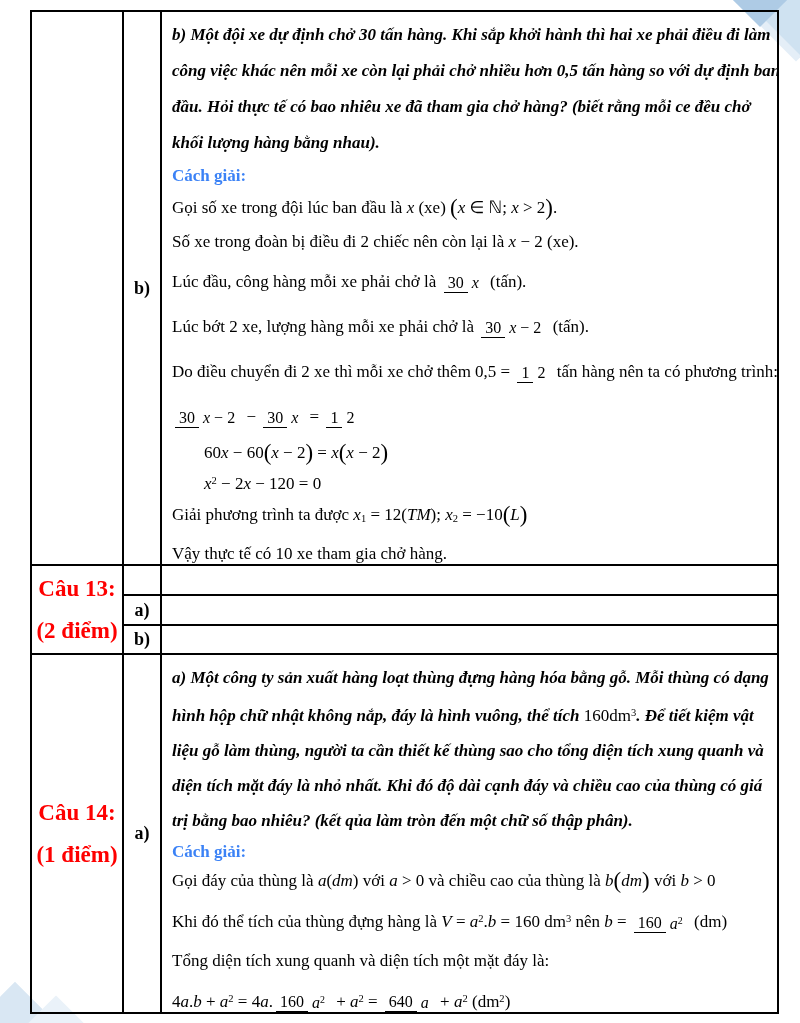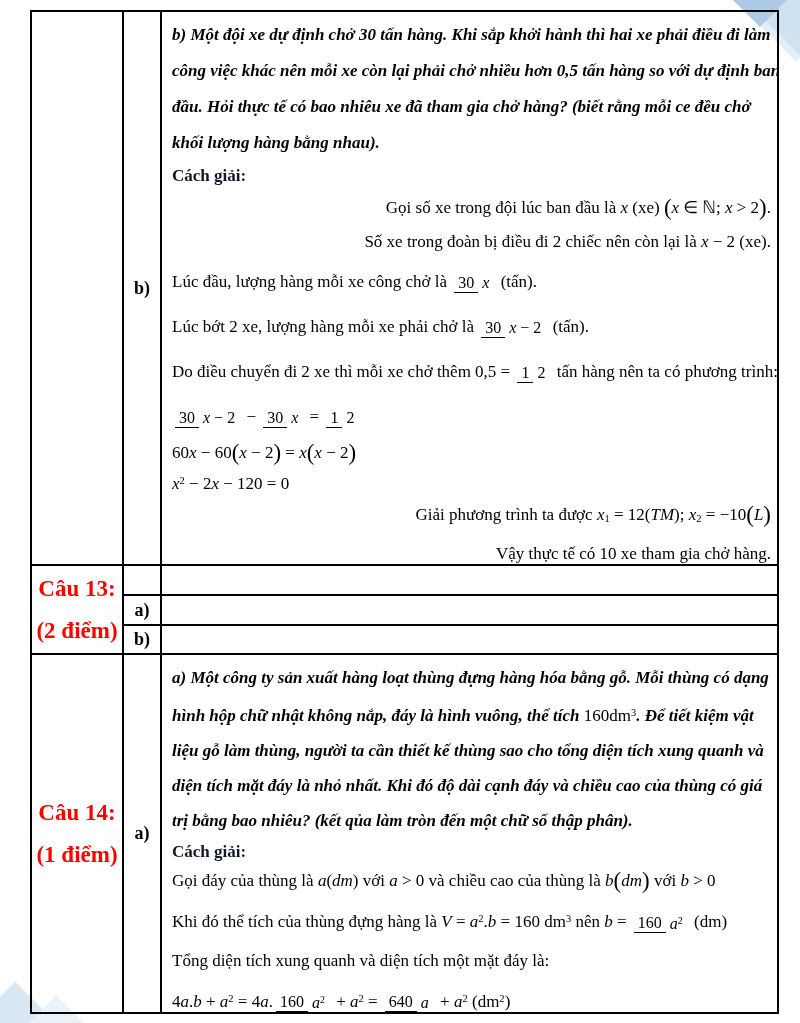--- a/index.html
+++ b/index.html
@@ -26,35 +26,35 @@
   .cellbox{overflow:hidden;padding:5px 6px 0 10px;}
   .cb-r1{height:547px;}
   .cb-r14{height:352px;}
 
   .q-label{color:#fe0000;font-weight:bold;font-size:23px;line-height:42px;}
 
   
   .line{font-size:17px;white-space:nowrap;}
   .pt-t{font-style:normal;font-weight:normal;}
   .pt-b{font-weight:bold;font-style:italic;}
-  .pt-r{color:#0f172a;font-weight:bold;}
+  .pt-r{color:#3b82f6;font-weight:bold;}
   .pt-i{font-style:italic;}
   .pt-p{font-size:1.35em;line-height:1;vertical-align:-0.07em;}
   .sup{font-size:0.62em;vertical-align:0.5em;}
   .subs{font-size:0.62em;vertical-align:-0.22em;}
 
   .frac{display:inline-flex;flex-direction:row;align-items:center;vertical-align:middle;margin:0 3px;font-size:16px;line-height:1.12;}
   .frac .num{display:block;padding:0 4px;border-bottom:1.4px solid #000;}
   .frac .den{display:block;padding:0 4px;}
 
   .c12 .l-q{line-height:36px;}
   .c12 .l-h{line-height:30px;}
-  .c12 .l-n{line-height:34px;text-align:right;}
+  .c12 .l-n{line-height:34px;}
   .c12 .l-f{line-height:45px;}
-  .c12 .l-m{line-height:28px;}
+  .c12 .l-m{line-height:28px;margin-left:32px;}
 
   .c14 .l-q{line-height:35px;}
   .c14 .l-h{line-height:27px;}
   .c14 .l-n{line-height:32px;}
   .c14 .l-f{line-height:44px;}
 </style>
 </head>
 <body>
 
 <div class="page">
@@ -84,21 +84,21 @@
       </td>
       <td class="c-content">
         <div class="cellbox cb-r1 c12">
               <div class="line l-q"><span class="pt-b">b) Một đội xe dự định chở 30 tấn hàng. Khi sắp khởi hành thì hai xe phải điều đi làm</span></div>
               <div class="line l-q"><span class="pt-b">công việc khác nên mỗi xe còn lại phải chở nhiều hơn 0,5 tấn hàng so với dự định ban</span></div>
               <div class="line l-q"><span class="pt-b">đầu. Hỏi thực tế có bao nhiêu xe đã tham gia chở hàng? (biết rằng mỗi ce đều chở</span></div>
               <div class="line l-q"><span class="pt-b">khối lượng hàng bằng nhau).</span></div>
               <div class="line l-h"><span class="pt-r">Cách giải:</span></div>
               <div class="line l-n"><span class="pt-t">Gọi số xe trong đội lúc ban đầu là </span><span class="pt-i">x</span><span class="pt-t"> (xe) </span><span class="pt-p">(</span><span class="pt-i">x</span><span class="pt-t"> ∈ ℕ; </span><span class="pt-i">x</span><span class="pt-t"> &gt; 2</span><span class="pt-p">)</span><span class="pt-t">.</span></div>
               <div class="line l-n"><span class="pt-t">Số xe trong đoàn bị điều đi 2 chiếc nên còn lại là </span><span class="pt-i">x</span><span class="pt-t"> − 2 (xe).</span></div>
-              <div class="line l-f"><span class="pt-t">Lúc đầu, lượng hàng mỗi xe công chở là </span><span class="frac">
+              <div class="line l-f"><span class="pt-t">Lúc đầu, công hàng mỗi xe phải chở là </span><span class="frac">
                   <span class="num"><span class="pt-t">30</span></span>
                   <span class="den"><span class="pt-i">x</span></span>
                 </span><span class="pt-t"> (tấn).</span></div>
               <div class="line l-f"><span class="pt-t">Lúc bớt 2 xe, lượng hàng mỗi xe phải chở là </span><span class="frac">
                   <span class="num"><span class="pt-t">30</span></span>
                   <span class="den"><span class="pt-i">x</span><span class="pt-t"> − 2</span></span>
                 </span><span class="pt-t"> (tấn).</span></div>
               <div class="line l-f"><span class="pt-t">Do điều chuyển đi 2 xe thì mỗi xe chở thêm 0,5 = </span><span class="frac">
                   <span class="num"><span class="pt-t">1</span></span>
                   <span class="den"><span class="pt-t">2</span></span>

